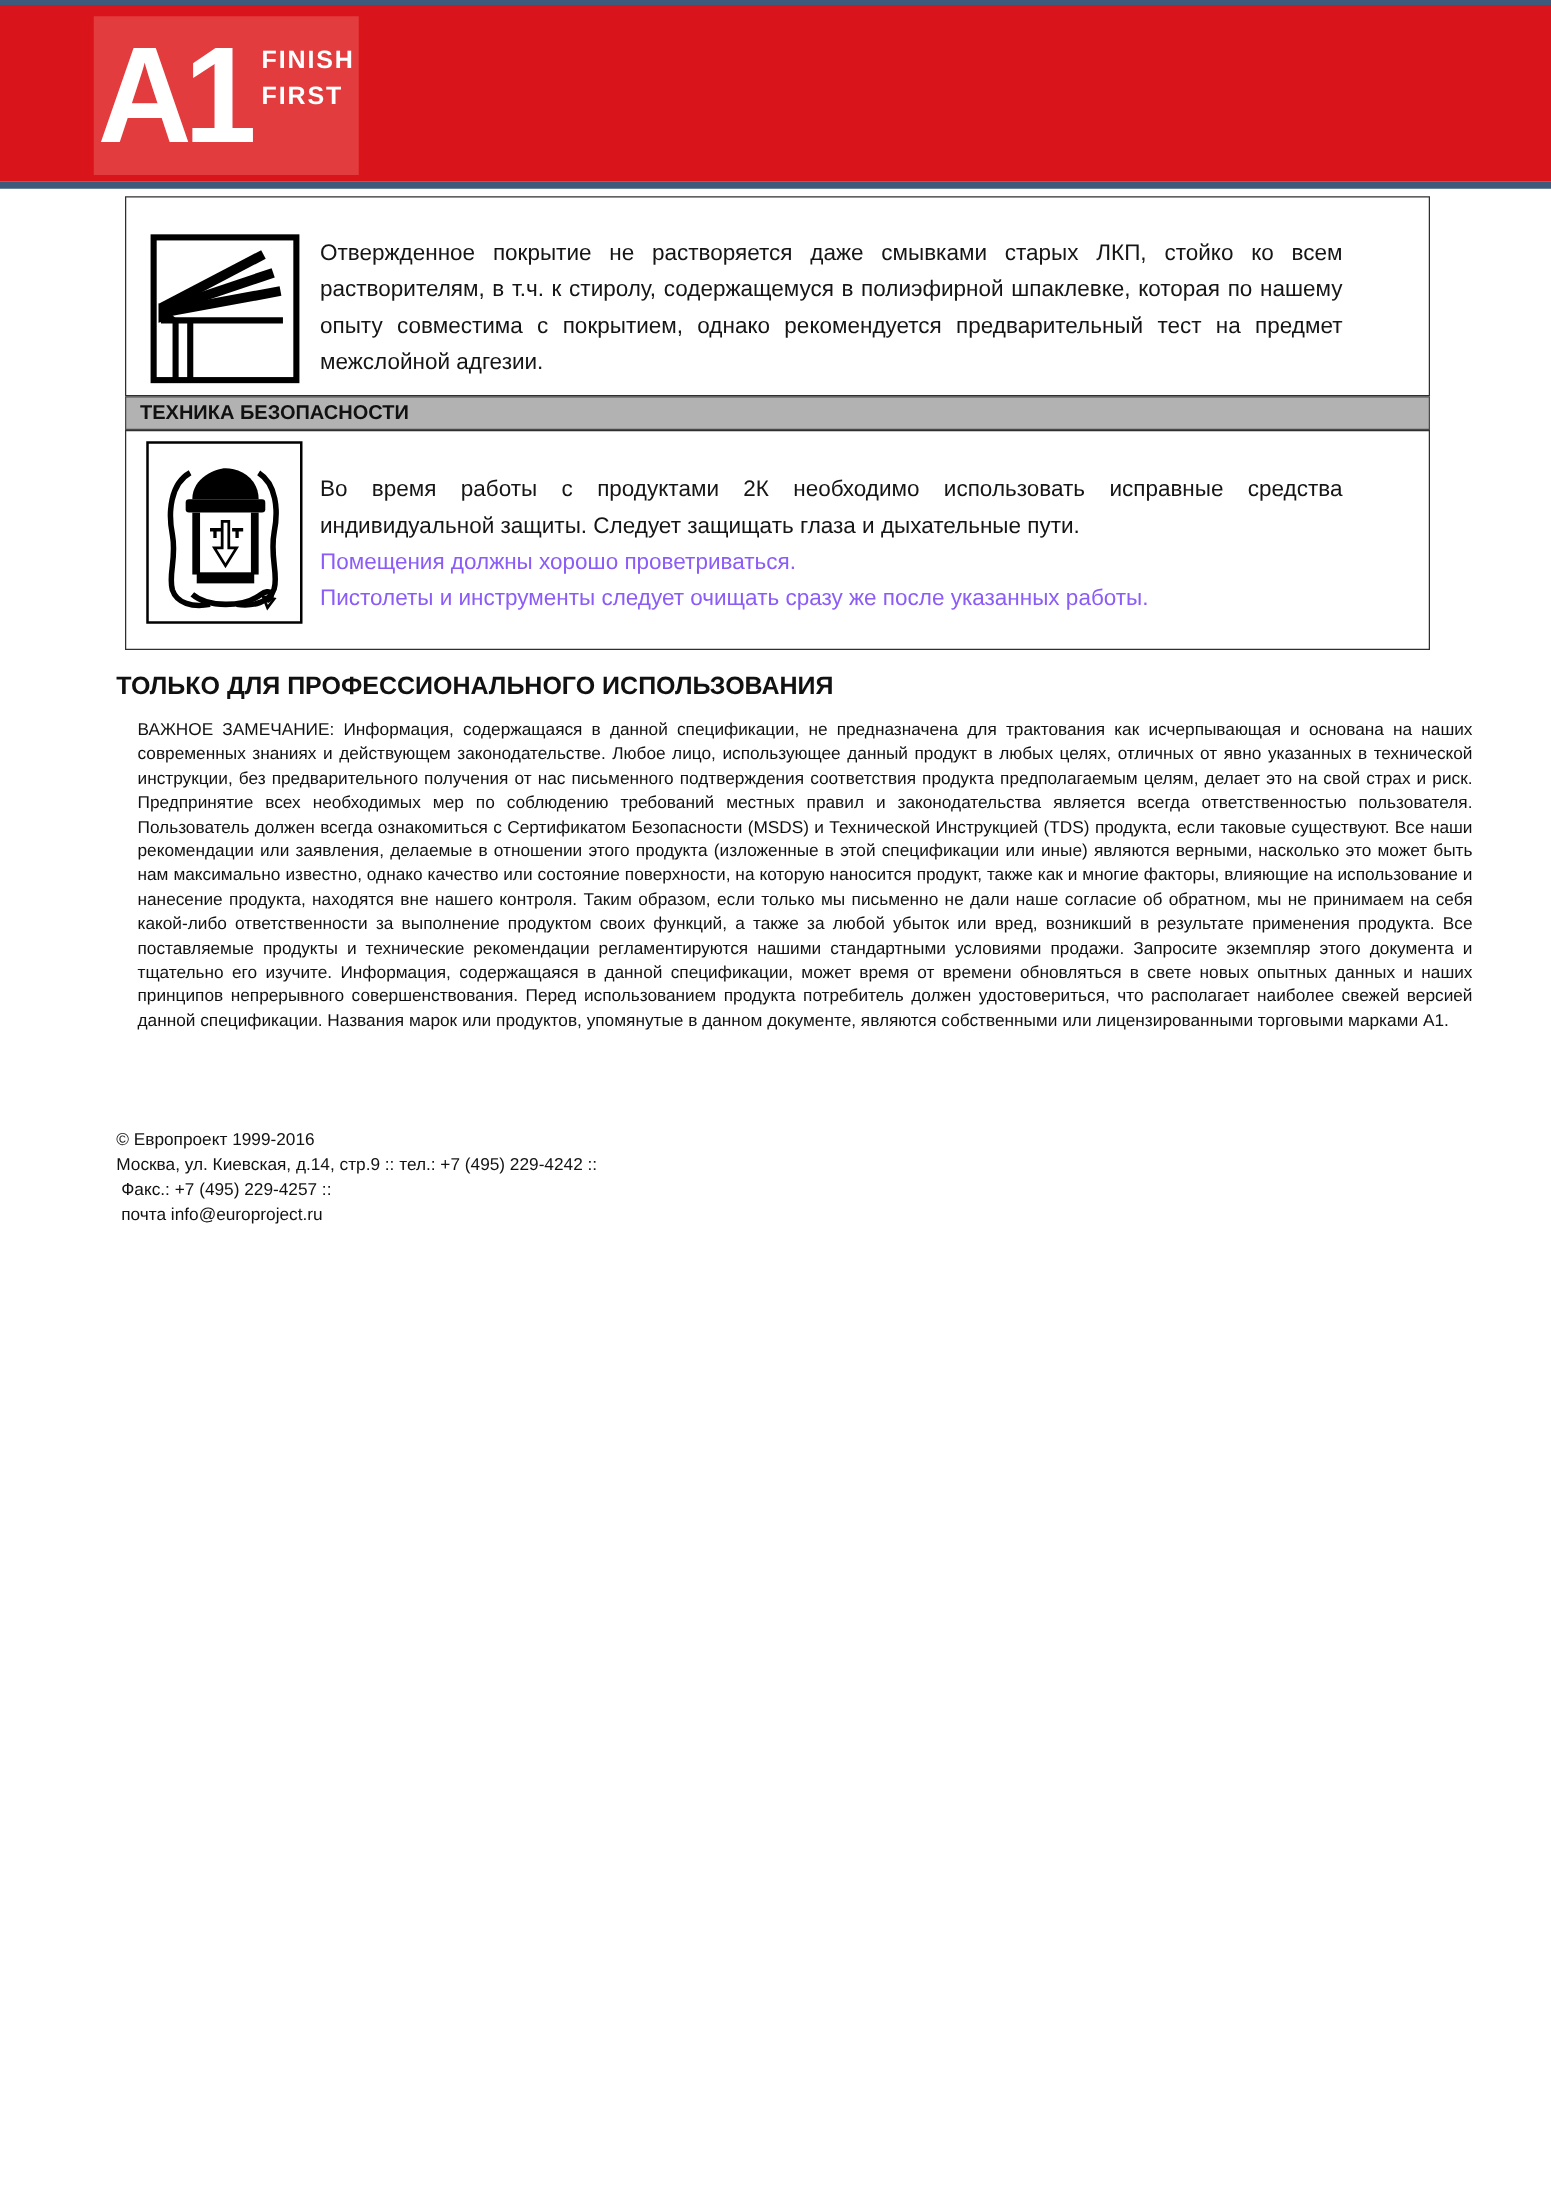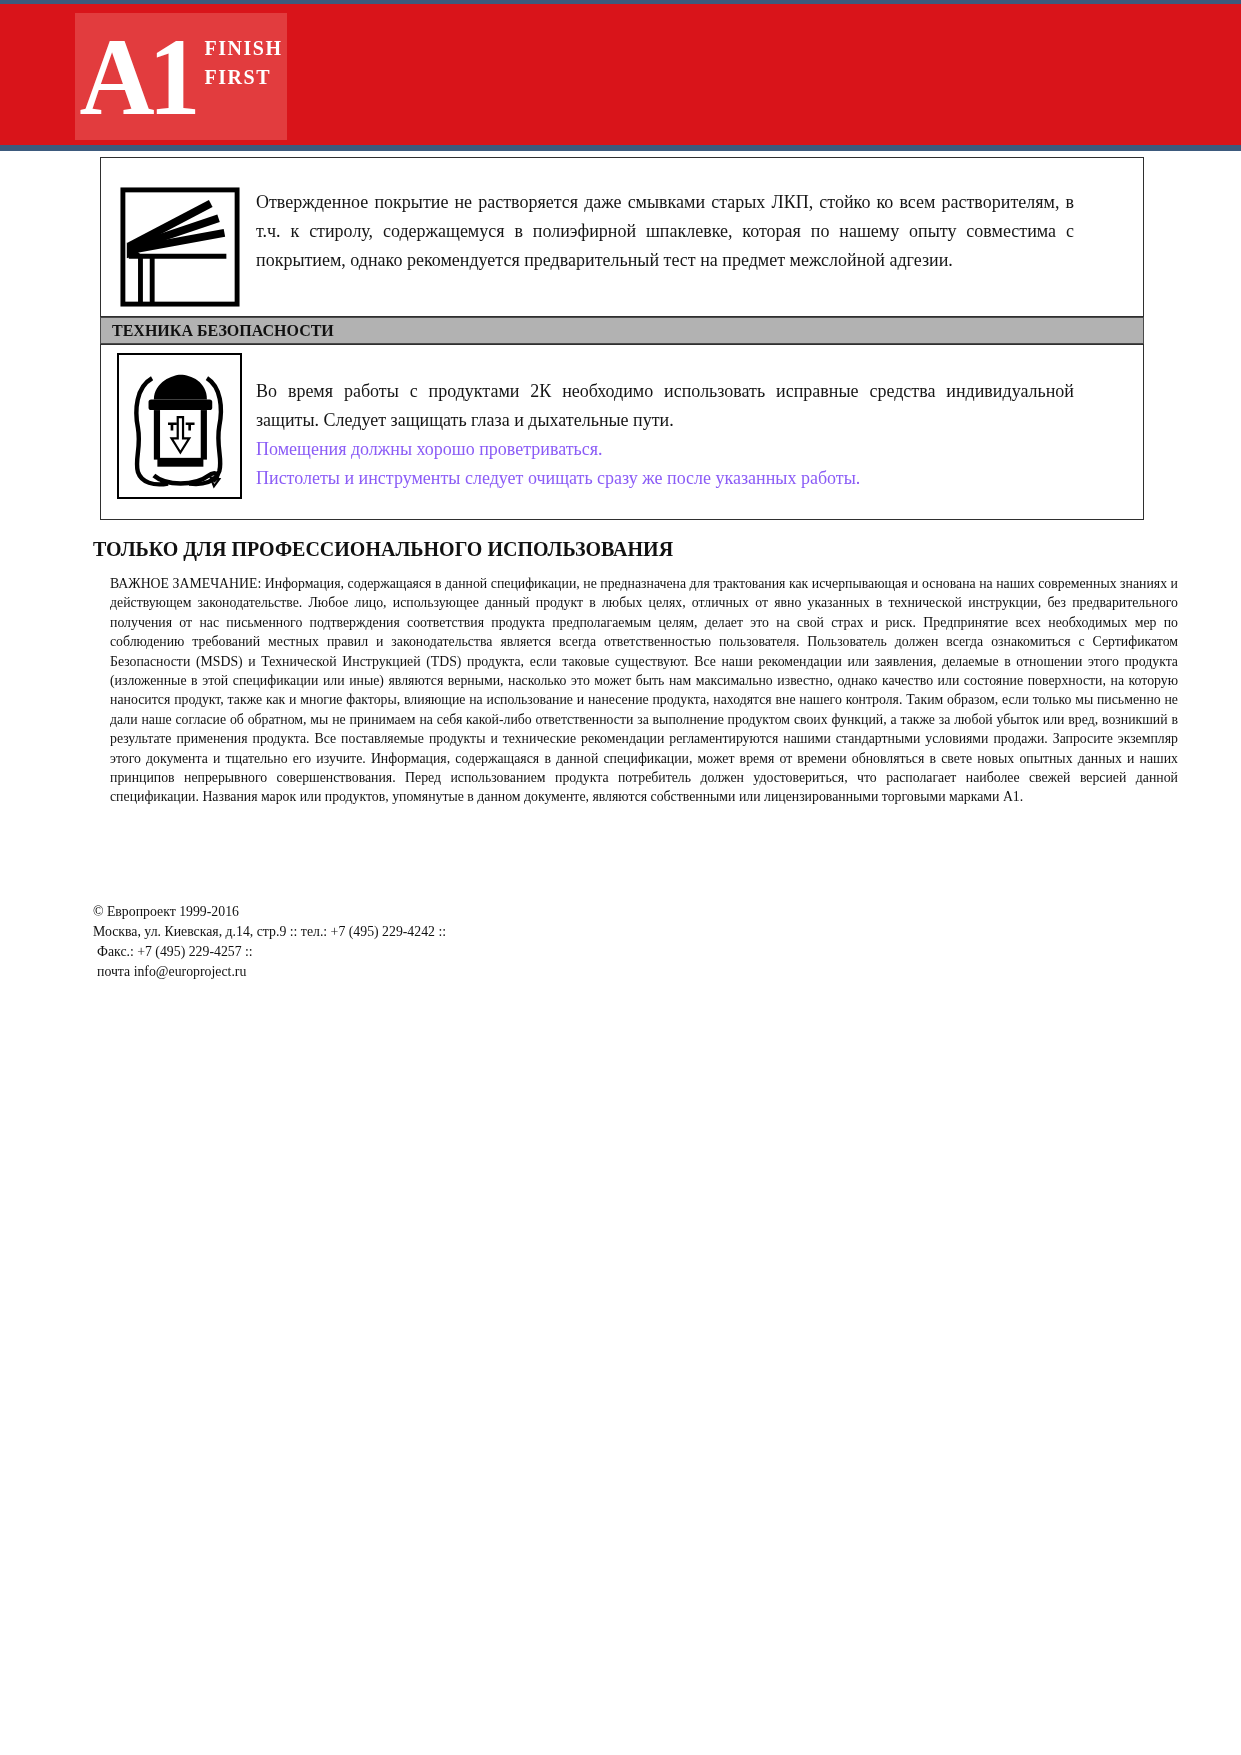--- a/index.html
+++ b/index.html
@@ -1,17 +1,17 @@
 <!DOCTYPE html>
 <html lang="ru"><head>
 <meta charset="utf-8">
 <style>
   html,body{margin:0;padding:0;background:#fff;}
   .page{position:relative;width:1241px;height:1235px;background:#fff;overflow:hidden;
-        font-family:Liberation Serif, serif;color:#1a1a1a;}
+        font-family:Liberation Sans, sans-serif;color:#1a1a1a;}
 
   
   .topline{position:absolute;left:0;top:0;width:1241px;height:4px;background:#3d5a7d;}
   .banner{position:absolute;left:0;top:4px;width:1241px;height:141px;background:#d9141a;}
   .logo-box{position:absolute;left:75px;top:9px;width:212px;height:127px;background:#e23c3e;
             display:flex;align-items:center;justify-content:center;gap:10px;}
   .logo-main{font-size:104px;font-weight:800;color:#fff;letter-spacing:-6px;line-height:1;
              transform:scaleY(1.05);}
   .logo-sub{display:flex;flex-direction:column;justify-content:space-between;margin-top:-28px;}
   .logo-sub span{font-size:20px;font-weight:700;color:#fff;letter-spacing:1.5px;line-height:1.45;}

